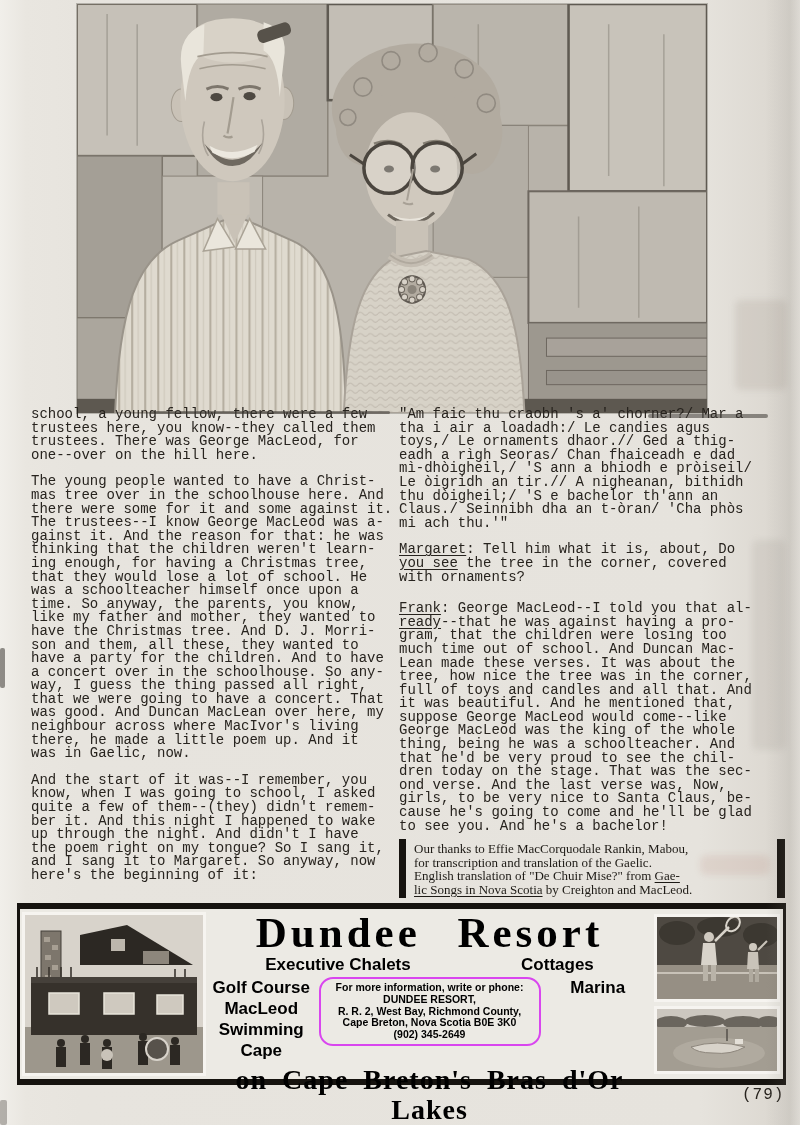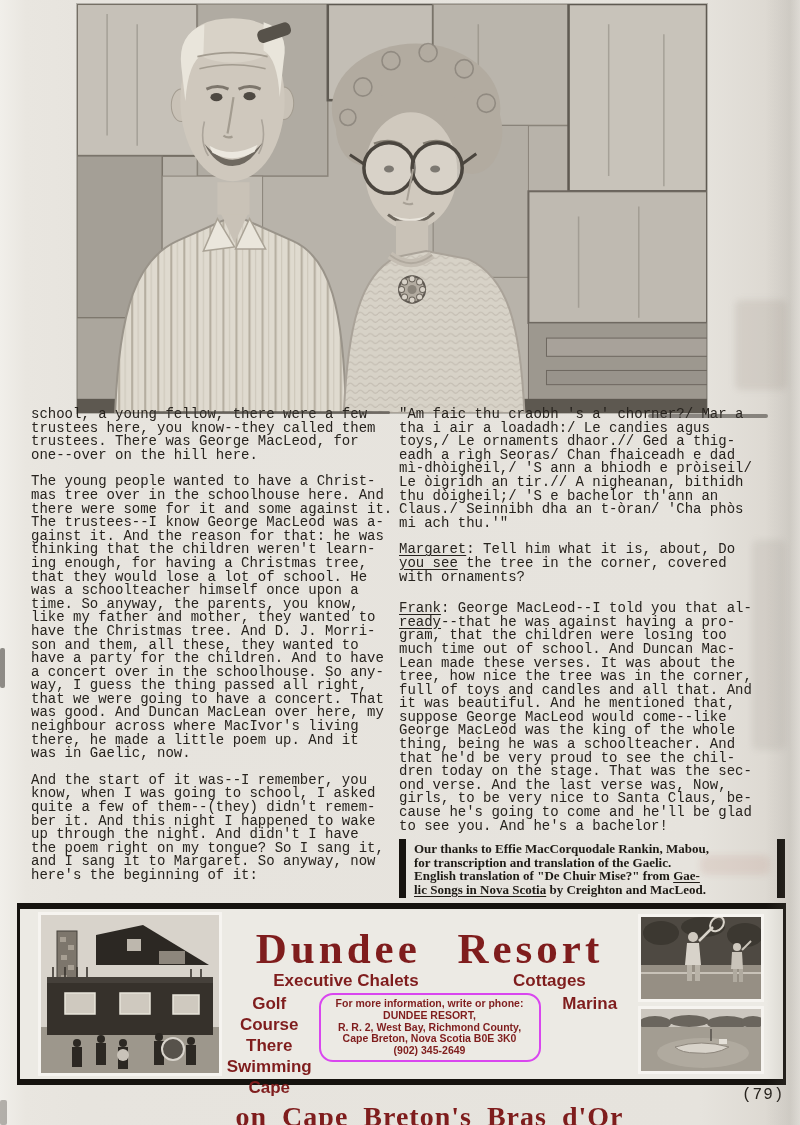--- a/index.html
+++ b/index.html
@@ -15,32 +15,32 @@
   
   .col{position:absolute;top:408px;color:#27231e;font-size:14px;line-height:13.6px;}
   .col-left{left:31px;width:370px;}
   .col-right{left:399px;width:386px;}
   .mono{white-space:pre;margin:0 0 13px 0;font-family:"Liberation Mono",monospace;}
   .m-margaret{margin-bottom:18px;}
   .m-frank{margin-bottom:6px;}
   .ul{text-decoration:underline;text-underline-offset:2px;}
   .credit{border-left:7px solid #16130f;border-right:8px solid #16130f;
           padding:3px 8px 2px 8px;white-space:pre;
-          font-family:"Liberation Serif",serif;font-weight:700;
+          font-family:"Liberation Serif",serif;font-weight:400;
           font-size:13px;line-height:13.5px;color:#1d1a15;}
   
   .streak{position:absolute;background:#3e3a34;opacity:.55;border-radius:2px;}
   .ghost{position:absolute;filter:blur(3px);border-radius:6px;}
   .edge-shade{position:absolute;top:0;right:0;width:34px;height:1125px;
     background:linear-gradient(90deg,rgba(120,114,105,0) 0,rgba(120,114,105,.18) 70%,rgba(120,114,105,.05) 100%);}
   
   .ad{position:absolute;left:17px;top:903px;width:769px;height:182px;box-sizing:border-box;
       border:3px solid #16130f;border-top-width:6px;border-bottom-width:6px;
-      background:#eceae4;display:flex;align-items:stretch;padding:18px;gap:4px;
-      color:#7f1d1d;font-family:"Liberation Sans",sans-serif;}
+      background:#eceae4;display:flex;align-items:stretch;padding:2px;gap:4px;
+      color:#000000;font-family:"Liberation Sans",sans-serif;}
   .ad-photo{background:#f6f4f0;padding:3px;align-self:center;line-height:0;}
   .ad-photo svg{display:block;}
   .ad-mid{flex:1;display:flex;flex-direction:column;min-width:0;}
   .ad-title{font-family:"Liberation Serif",serif;font-weight:700;font-size:43px;line-height:44px;
             letter-spacing:4px;word-spacing:22px;text-align:center;}
   .ad-subrow{display:flex;justify-content:space-around;font-weight:700;font-size:17px;line-height:19px;}
   .ad-midrow{display:flex;align-items:flex-start;gap:6px;margin-top:3px;}
   .amen{flex:1;font-weight:700;font-size:17px;line-height:21px;text-align:center;}
   .contact{width:214px;border:2px solid #d946ef;border-radius:14px;padding:3px 2px;
            font-weight:700;font-size:10.5px;line-height:11.8px;text-align:center;}
@@ -272,21 +272,21 @@
 
     <div class="ad-mid">
       <div class="ad-title">Dundee Resort</div>
       <div class="ad-subrow">
         <span>Executive Chalets</span>
         <span>Cottages</span>
       </div>
       <div class="ad-midrow">
         <div class="amen">
           <div>Golf Course</div>
-          <div>There</div>
+          <div>MacLeod</div>
           <div>Swimming Cape</div>
         </div>
         <div class="contact">
           <div>For more information, write or phone:</div>
           <div>DUNDEE RESORT,</div>
           <div>R. R. 2, West Bay, Richmond County,</div>
           <div>Cape Breton, Nova Scotia B0E 3K0</div>
           <div>(902) 345-2649</div>
         </div>
         <div class="amen">

